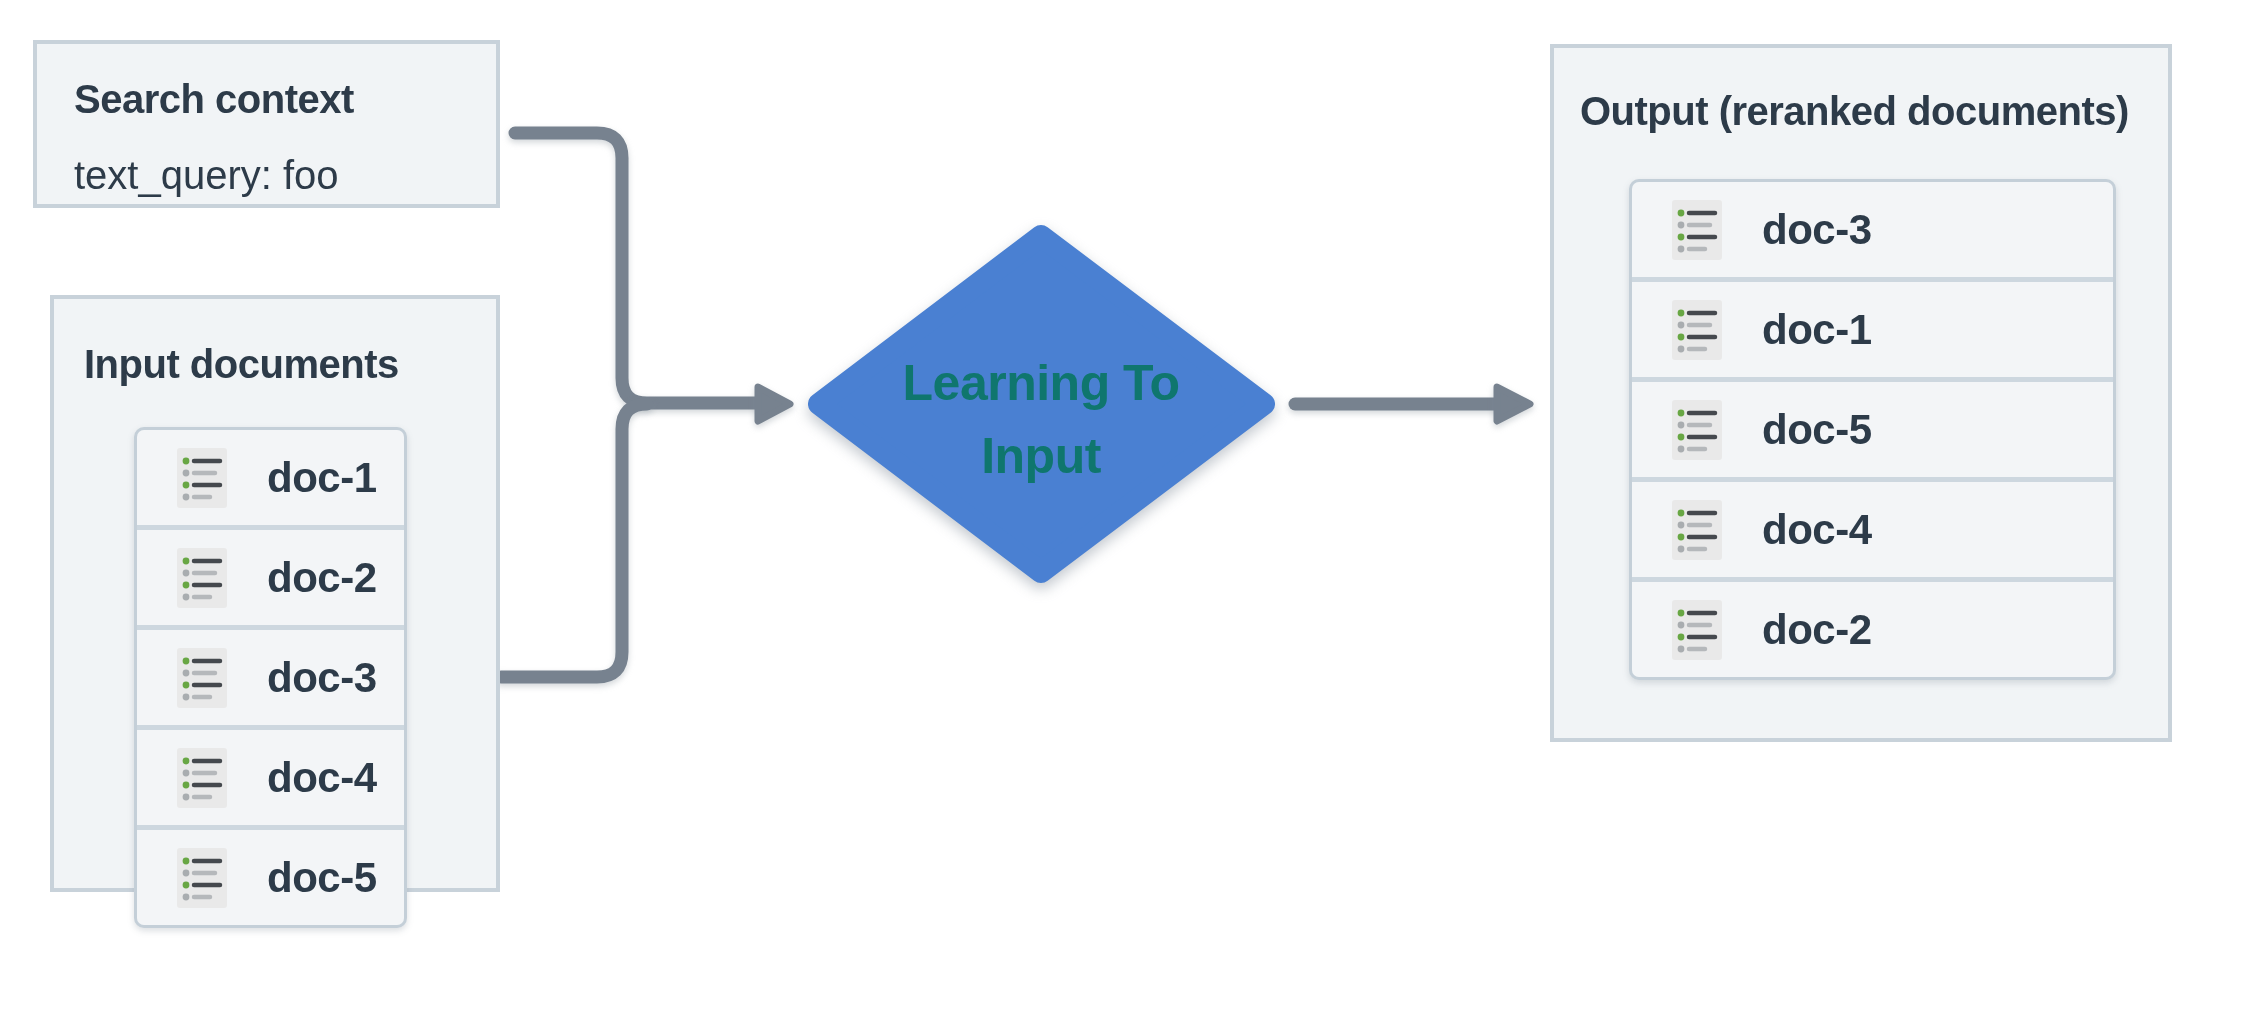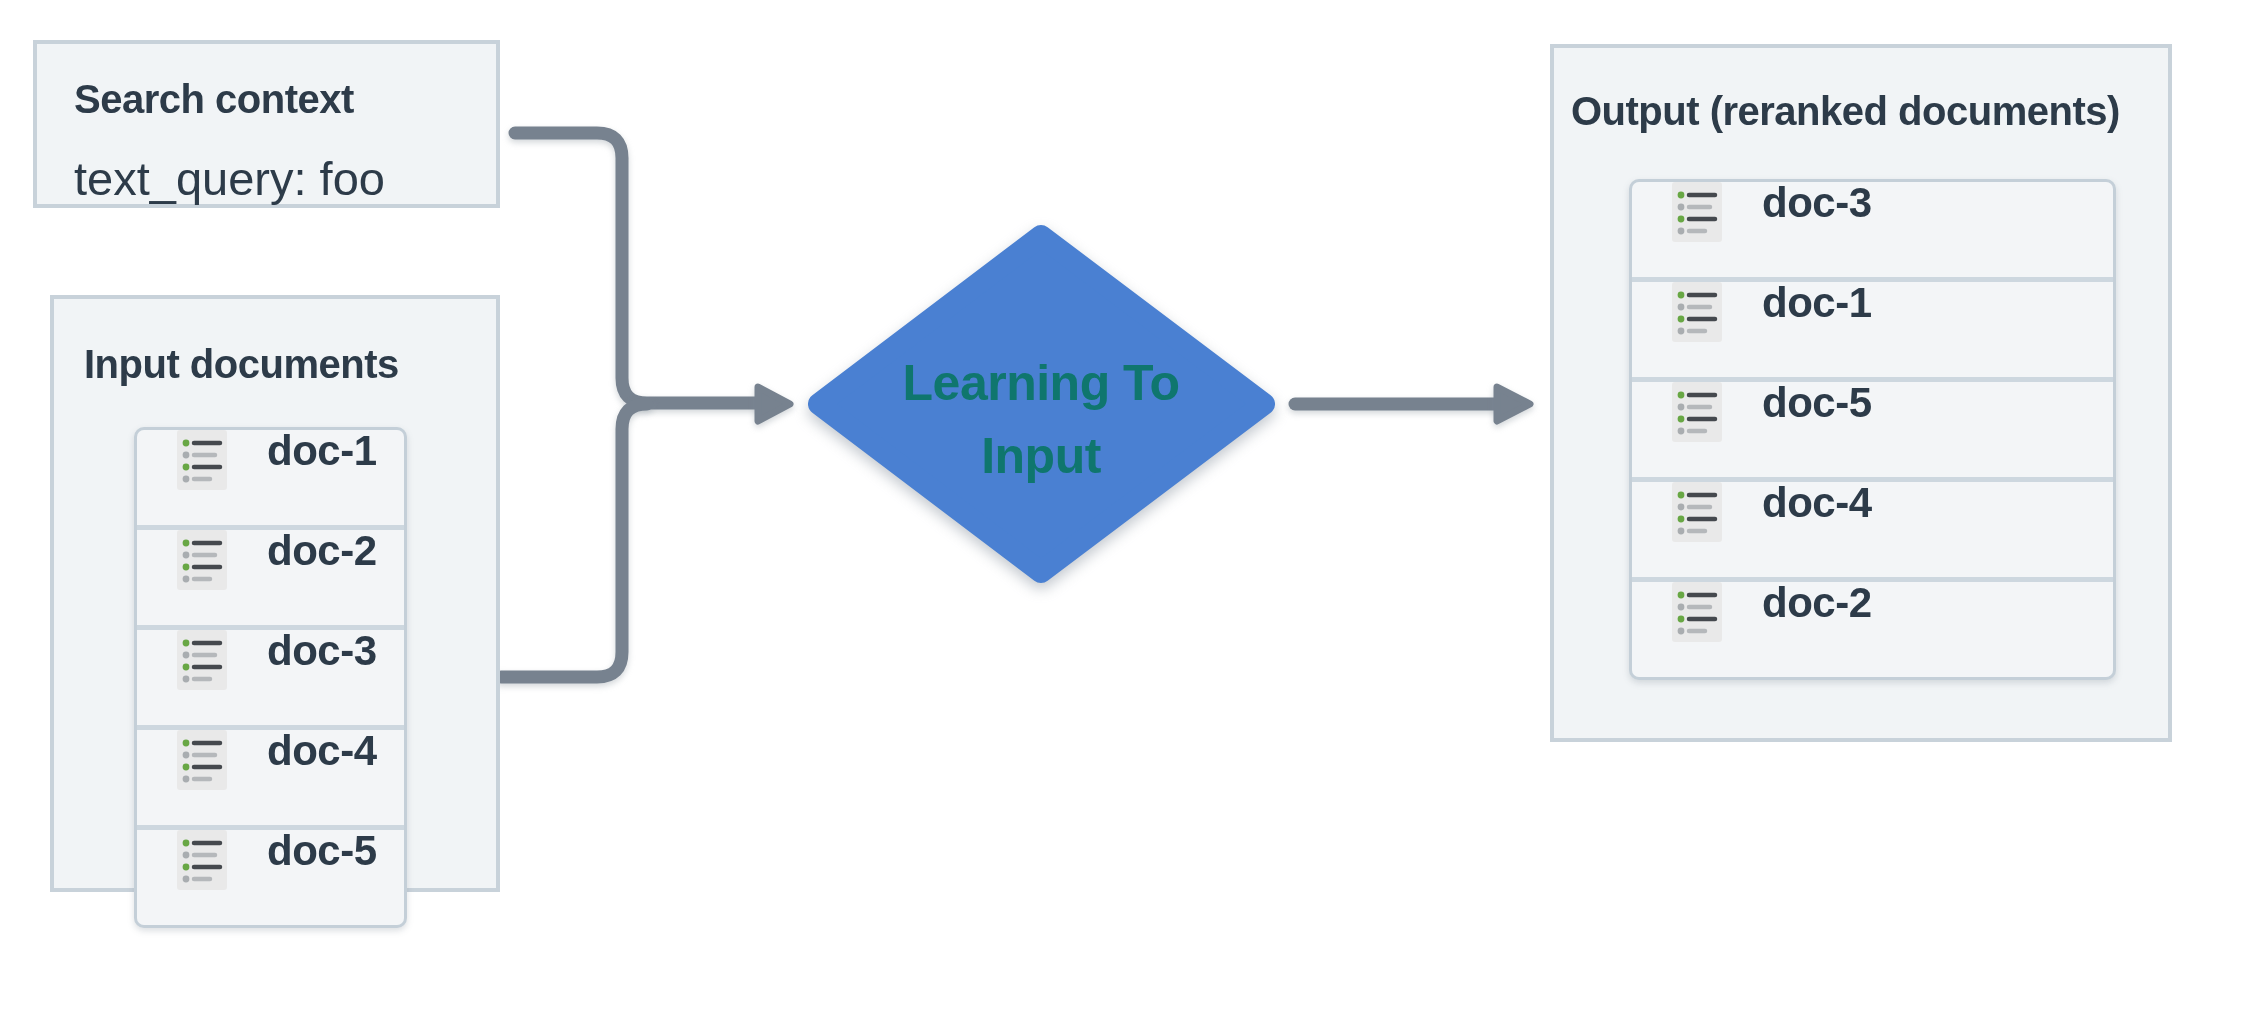--- a/index.html
+++ b/index.html
@@ -17,37 +17,37 @@
              stroke-width:7;stroke-linejoin:round;
              filter:drop-shadow(0 3px 3px rgba(130,140,150,.35));}
   .diamond{fill:var(--c-diamond-blue,#4a80d2);stroke:var(--c-diamond-blue,#4a80d2);
            stroke-width:22;stroke-linejoin:round;
            filter:drop-shadow(0 6px 7px rgba(125,135,148,.45));}
   
   .box{position:absolute;background:var(--c-box-fill,#f1f4f6);
        border:4px solid var(--c-box-border,#c8d2da);box-sizing:border-box;}
   .box-title{position:absolute;font-weight:700;font-size:40px;line-height:1;
              letter-spacing:-0.5px;white-space:nowrap;}
-  .box-text{position:absolute;font-weight:400;font-size:47px;line-height:1;white-space:nowrap;}
+  .box-text{position:absolute;font-weight:400;font-size:40px;line-height:1;white-space:nowrap;}
   .search-context-box{left:33px;top:40px;width:467px;height:168px;}
   .sc-title{left:37px;top:35px;}
   .sc-query{left:37px;top:111px;}
   .input-docs-box{left:50px;top:295px;width:450px;height:597px;}
   .in-title{left:30px;top:45px;}
   .output-docs-box{left:1550px;top:44px;width:622px;height:698px;}
-  .out-title{left:17px;top:43px;}
+  .out-title{left:26px;top:43px;}
   
   .doc-stack{position:absolute;display:flex;flex-direction:column;gap:5px;
              background:var(--c-separator,#cdd7df);
              border:3px solid var(--c-stack-border,#c4cfd8);border-radius:10px;
              overflow:hidden;box-sizing:border-box;
              box-shadow:0 3px 6px rgba(120,130,145,.25);}
   .in-stack{left:80px;top:128px;width:273px;}
   .out-stack{left:75px;top:131px;width:487px;}
-  .doc-row{height:95px;display:flex;align-items:flex-start;padding-left:40px;gap:40px;
+  .doc-row{height:95px;display:flex;align-items:center;padding-left:40px;gap:40px;
            background:var(--c-row-fill,#f3f5f7);}
   .doc-label{font-weight:700;font-size:42px;letter-spacing:-0.5px;line-height:1;}
   
   .doc-icon{flex:0 0 auto;}
   .i-bg{fill:var(--c-icon-bg,#e9e9e9);}
   .i-dot-green{fill:var(--c-icon-green,#68a744);}
   .i-dot-gray{fill:var(--c-icon-dot-gray,#a9adb0);}
   .i-line-dark{stroke:var(--c-icon-line-dark,#45494e);stroke-width:4.5;stroke-linecap:round;}
   .i-line-gray{stroke:var(--c-icon-line-gray,#b5b8bb);stroke-width:4.5;stroke-linecap:round;}
   

